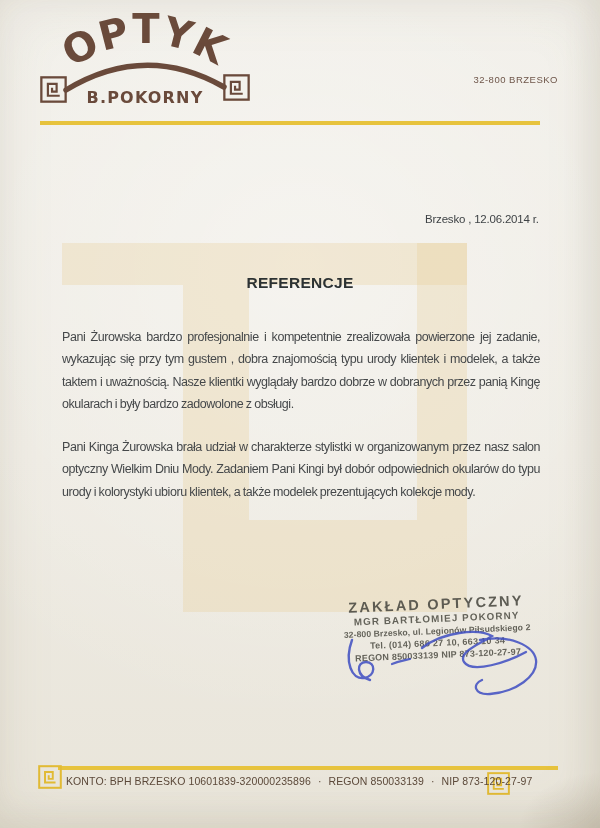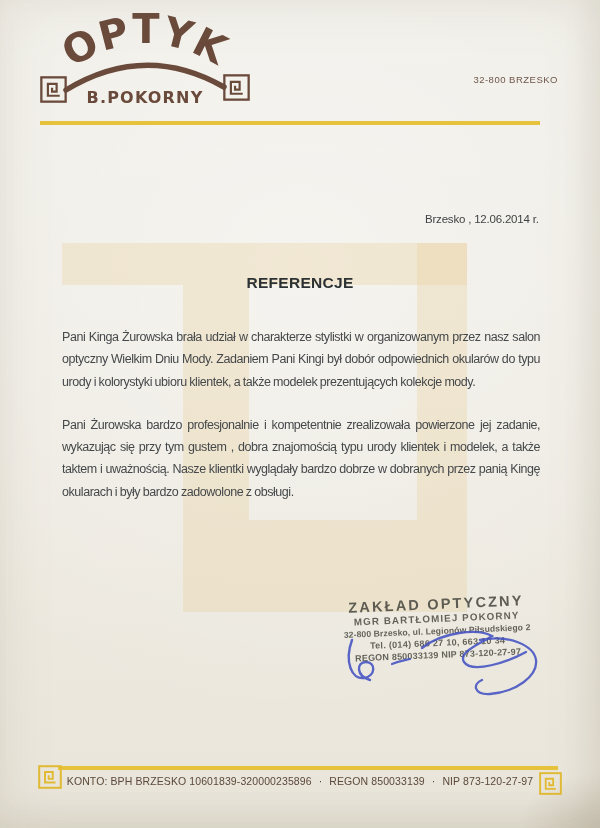--- a/index.html
+++ b/index.html
@@ -54,21 +54,21 @@
   }
   .stamp div { white-space:nowrap; }
   .stamp .s1 { font-size:14.5px; font-weight:bold; letter-spacing:2.2px; color:#4e4d45; line-height:16px; }
   .stamp .s2 { font-size:9.8px;  font-weight:bold; letter-spacing:1.1px; line-height:13px; }
   .stamp .s3 { font-size:8.6px;  font-weight:bold; letter-spacing:0.1px; line-height:12px; }
   .stamp .s4 { font-size:9px;    font-weight:bold; letter-spacing:0.3px; line-height:12px; }
   .stamp .s5 { font-size:9px;    font-weight:bold; letter-spacing:0.2px; line-height:12px; }
 
   .signature-svg { position:absolute; left:330px; top:618px; overflow:visible; }
 
-  .footer { position:absolute; left:38px; top:764px; width:524px; height:34px; }
+  .footer { position:absolute; left:38px; top:764px; width:444px; height:34px;padding-left:28px; }
   .footer-line { position:absolute; left:20px; top:2px; width:500px; height:3.5px; background:#e7c33d; }
   .gkey-left  { position:absolute; left:0;  top:1px; color:#e2bb35; }
   .gkey-right { position:absolute; right:0; top:8px; color:#e2bb35; }
   .footer-text {
     position:absolute; left:28px; right:28px; top:11px; text-align:center;
     font-size:10.5px; letter-spacing:0.1px; color:#5d4a3a; white-space:nowrap;
   }
   .footer-text .sep { padding:0 7px; }
   .hidden-defs { position:absolute; width:0; height:0; }
 </style>
@@ -107,22 +107,22 @@
   <div class="address">
     <div>32-800 BRZESKO</div>
   </div>
   <div class="rule-top"></div>
 
   <div class="date">Brzesko , 12.06.2014 r.</div>
 
   <div class="doc-title">REFERENCJE</div>
 
   <div class="body-text">
+    <p>Pani Żurowska  bardzo profesjonalnie i kompetentnie zrealizowała powierzone jej zadanie, wykazując się przy tym  gustem , dobra znajomością typu urody klientek i modelek, a także taktem i uważnością. Nasze klientki wyglądały bardzo dobrze w dobranych przez panią Kingę okularach i były bardzo zadowolone z obsługi.</p>
     <p>Pani Kinga Żurowska brała udział w charakterze stylistki w organizowanym przez nasz salon optyczny Wielkim Dniu Mody. Zadaniem Pani Kingi był dobór odpowiednich okularów do typu urody i kolorystyki ubioru klientek, a także modelek prezentujących kolekcje mody.</p>
-    <p>Pani Żurowska  bardzo profesjonalnie i kompetentnie zrealizowała powierzone jej zadanie, wykazując się przy tym  gustem , dobra znajomością typu urody klientek i modelek, a także taktem i uważnością. Nasze klientki wyglądały bardzo dobrze w dobranych przez panią Kingę okularach i były bardzo zadowolone z obsługi.</p>
   </div>
 
   <div class="stamp">
     <div class="s1">ZAKŁAD OPTYCZNY</div>
     <div class="s2">MGR BARTŁOMIEJ POKORNY</div>
     <div class="s3">32-800 Brzesko, ul. Legionów Piłsudskiego 2</div>
     <div class="s4">Tel. (014) 686 27 10, 663 10 34</div>
     <div class="s5">REGON 850033139 NIP 873-120-27-97</div>
   </div>
 

